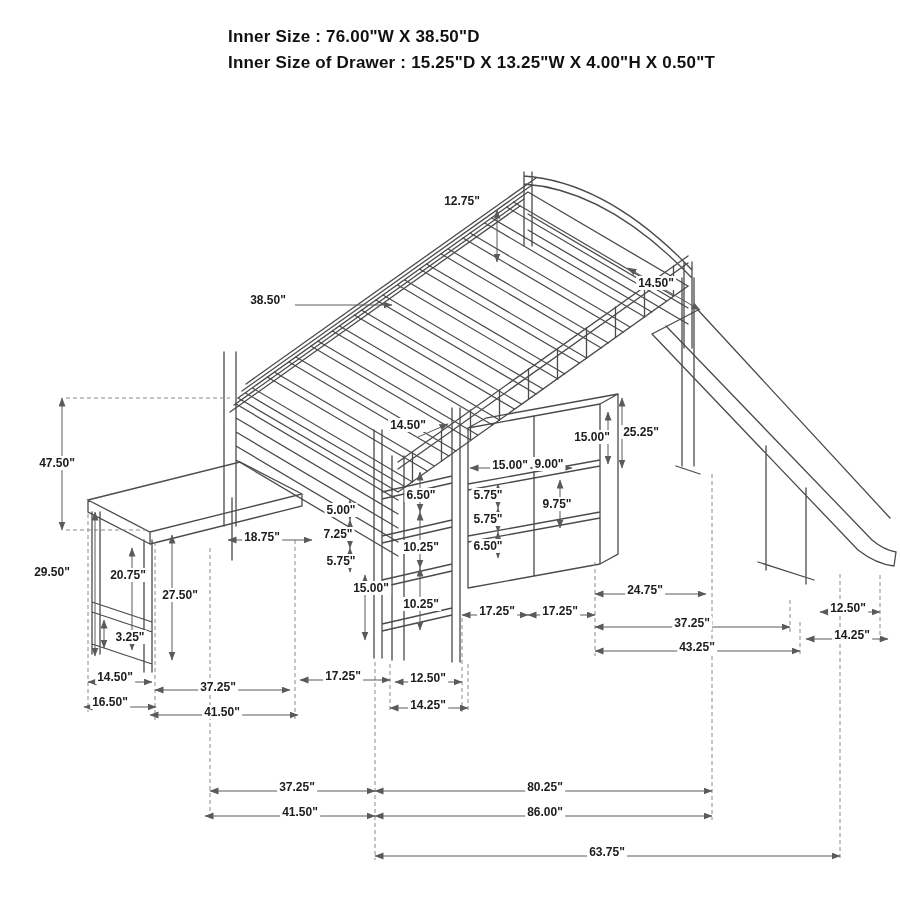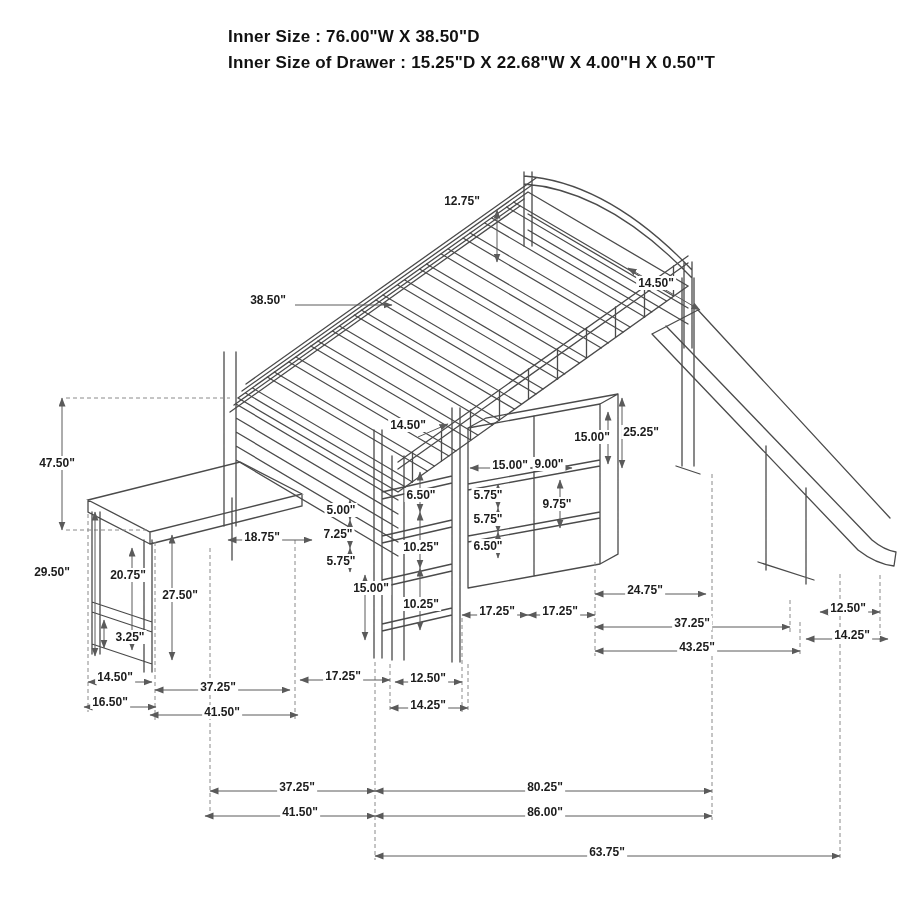--- a/index.html
+++ b/index.html
@@ -17,21 +17,21 @@
              font:700 12px "Liberation Sans",sans-serif;color:#1c1c1c;
              background:#fff;padding:0 2px;white-space:nowrap;}
 </style>
 </head>
 <body>
 
 <div class="page">
 
   <div class="header">
     <div>Inner Size : 76.00"W  X  38.50"D</div>
-    <div>Inner Size of Drawer : 15.25"D X 22.68"W X 4.00"H X 0.50"T</div>
+    <div>Inner Size of Drawer : 15.25"D X 13.25"W X 4.00"H X 0.50"T</div>
   </div>
 
   <svg width="900" height="900" viewBox="0 0 900 900">
     <defs>
       <marker id="arr" markerWidth="10" markerHeight="8" refX="8.5" refY="3.5" orient="auto-start-reverse" markerUnits="userSpaceOnUse">
         <path d="M0,0 L9,3.5 L0,7 Z" fill="#5a5a5a"></path>
       </marker>
       <path id="slats" d="M513.5,202 L673.5,296 M491.8,218 L651.8,312 M470,233 L630,327
         M448.3,249 L608.3,343 M426.5,264 L586.5,358 M404.8,280 L564.8,374
         M383,295 L543,389 M361.3,310 L521.3,404 M339.5,326 L499.5,420

